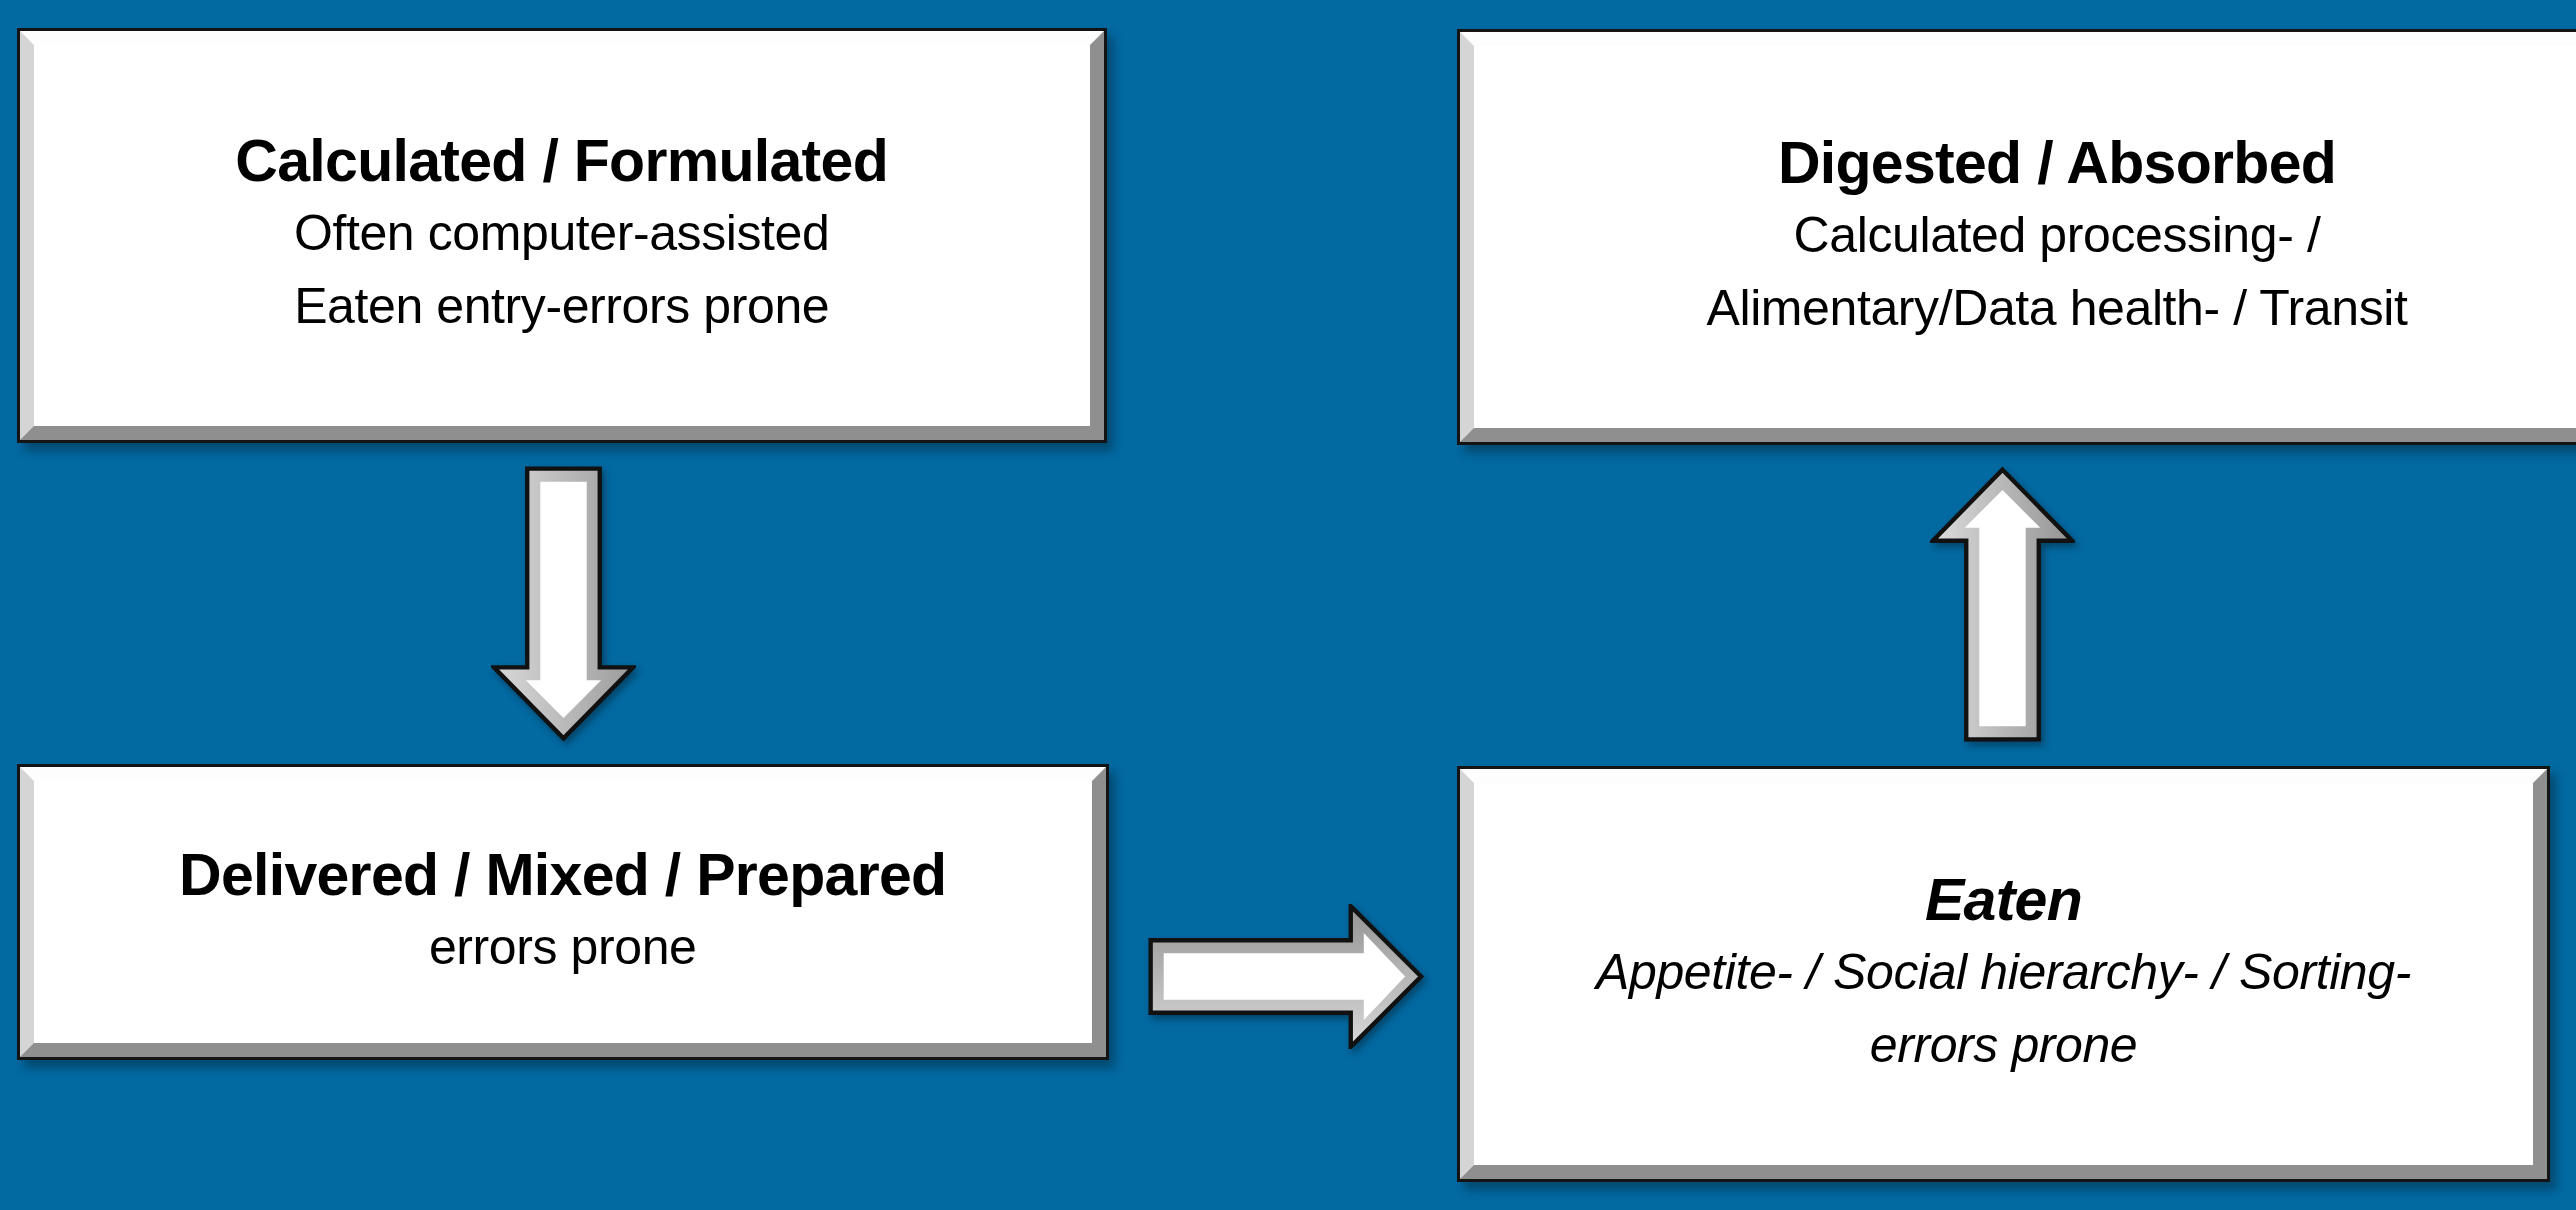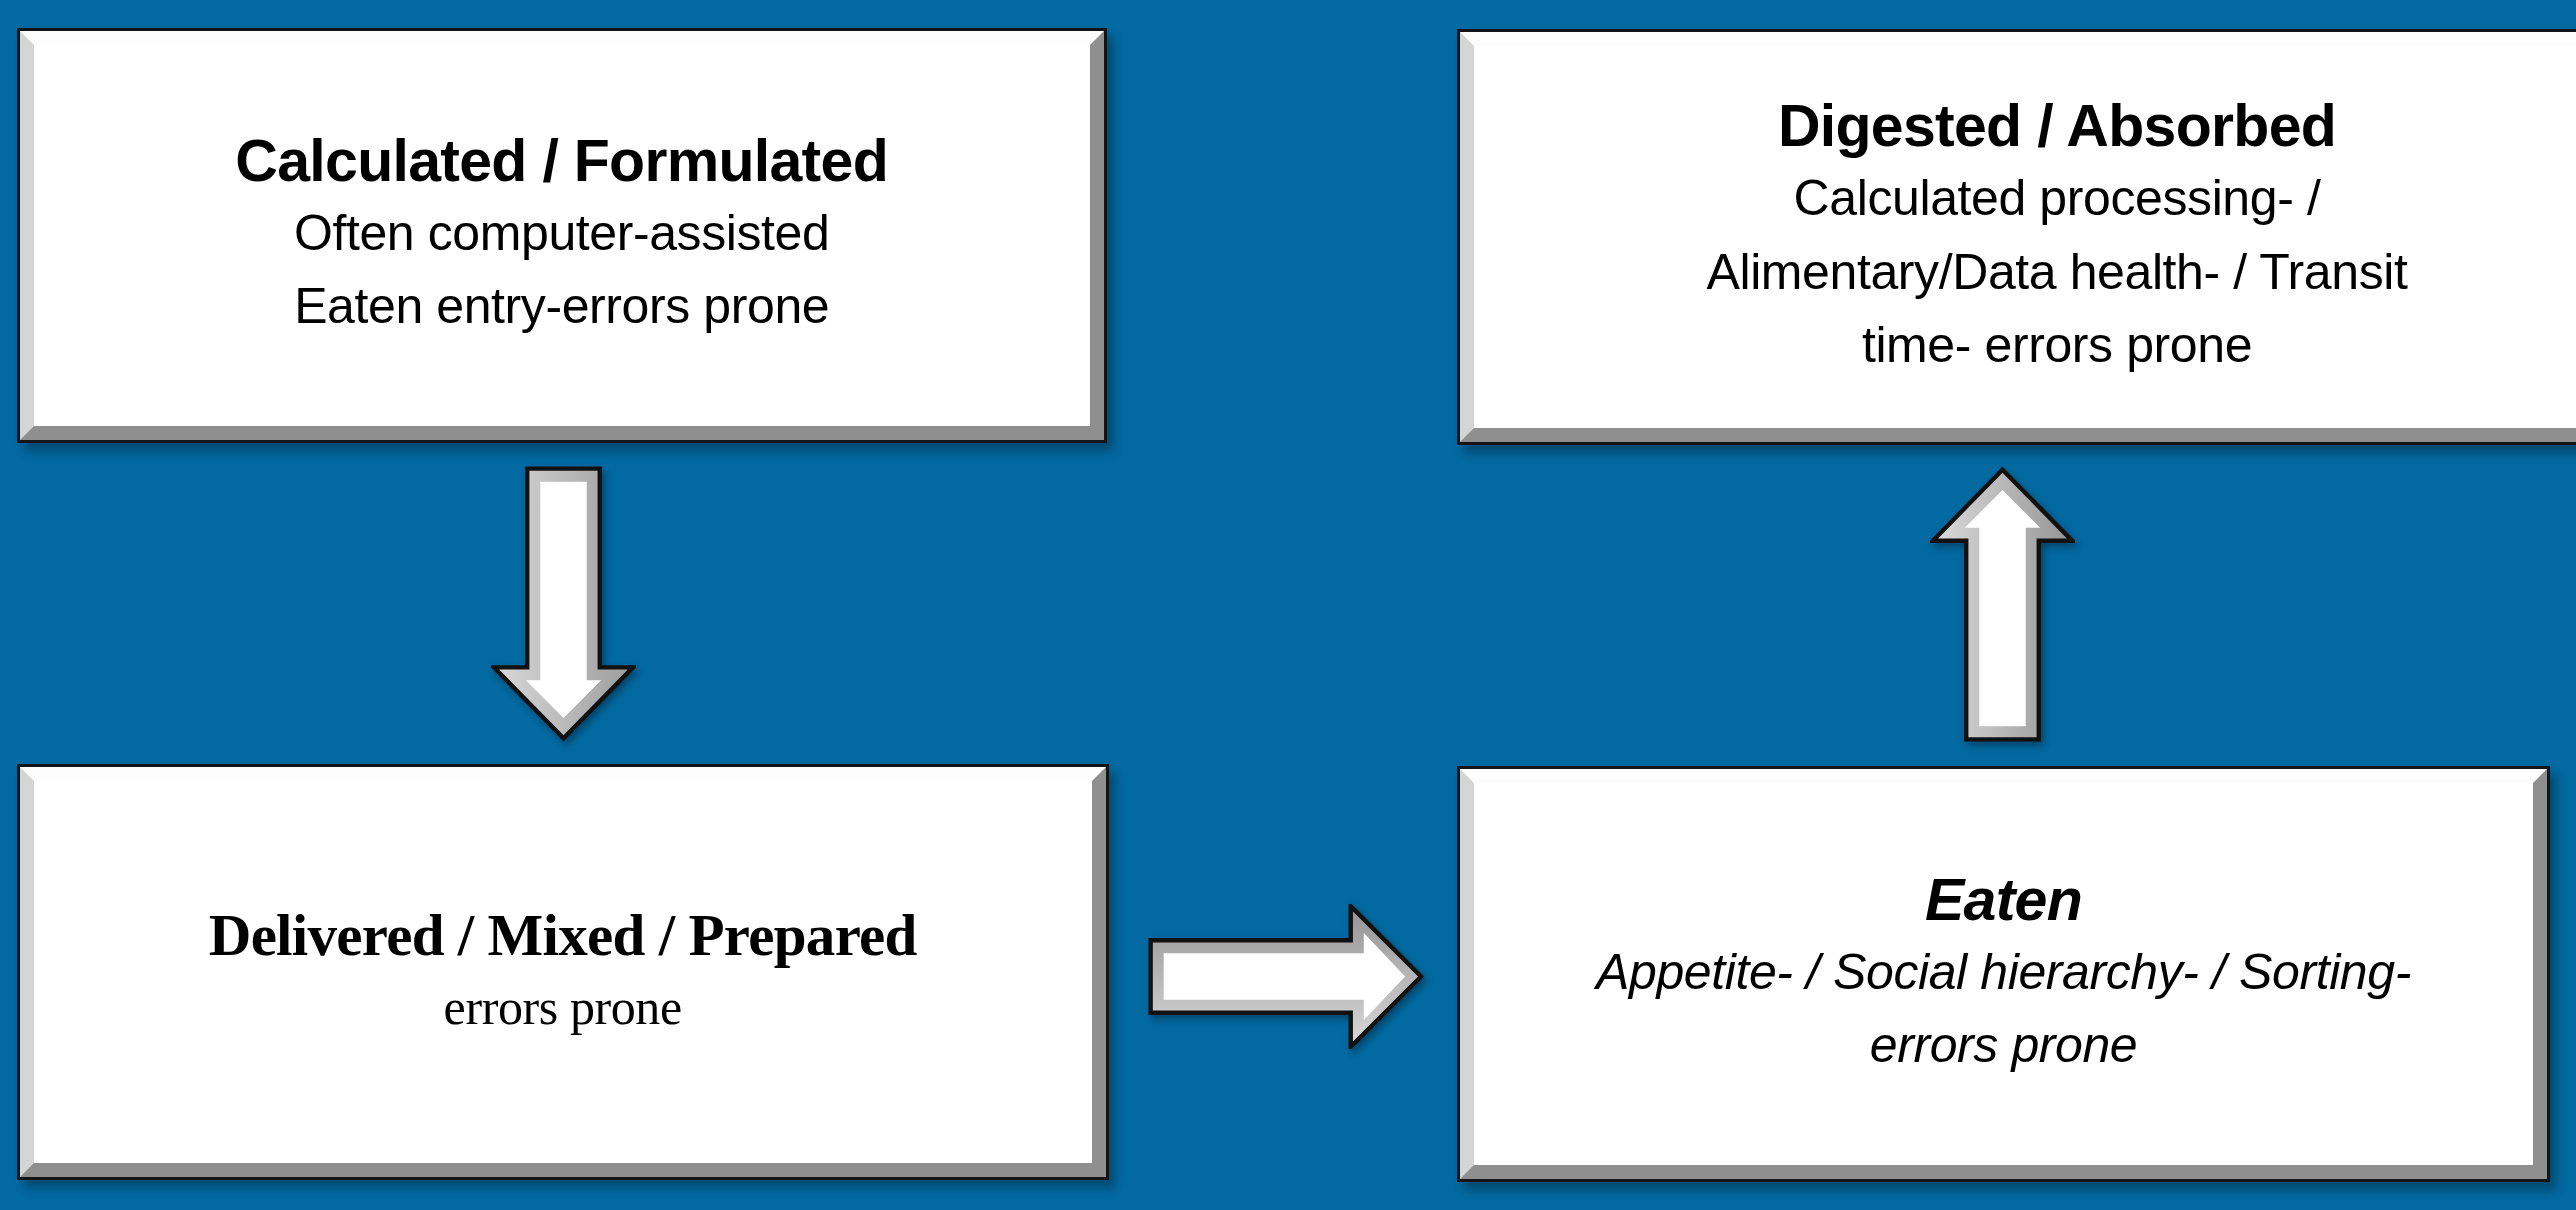--- a/index.html
+++ b/index.html
@@ -72,25 +72,24 @@
       <div class="box-line">Eaten entry-errors prone</div>
     </div>
   </div>
 
   <div class="box" style="left:1457px; top:29px; width:1200px; height:416px;">
     <div class="bevel"></div>
     <div class="content">
       <div class="box-title">Digested / Absorbed</div>
       <div class="box-line">Calculated processing- /</div>
       <div class="box-line">Alimentary/Data health- / Transit</div>
-      <div class="box-line">time- errors prone</div>
     </div>
   </div>
 
-  <div class="box" style="left:16.7px; top:764px; width:1092px; height:416px;font-family:Liberation Serif, serif;">
+  <div class="box" style="left:16.7px; top:764px; width:1092px; height:296px;">
     <div class="bevel"></div>
     <div class="content">
       <div class="box-title">Delivered / Mixed / Prepared</div>
       <div class="box-line">errors prone</div>
     </div>
   </div>
 
   <div class="box" style="left:1457px; top:766px; width:1093px; height:416px;font-style:italic;">
     <div class="bevel"></div>
     <div class="content">

